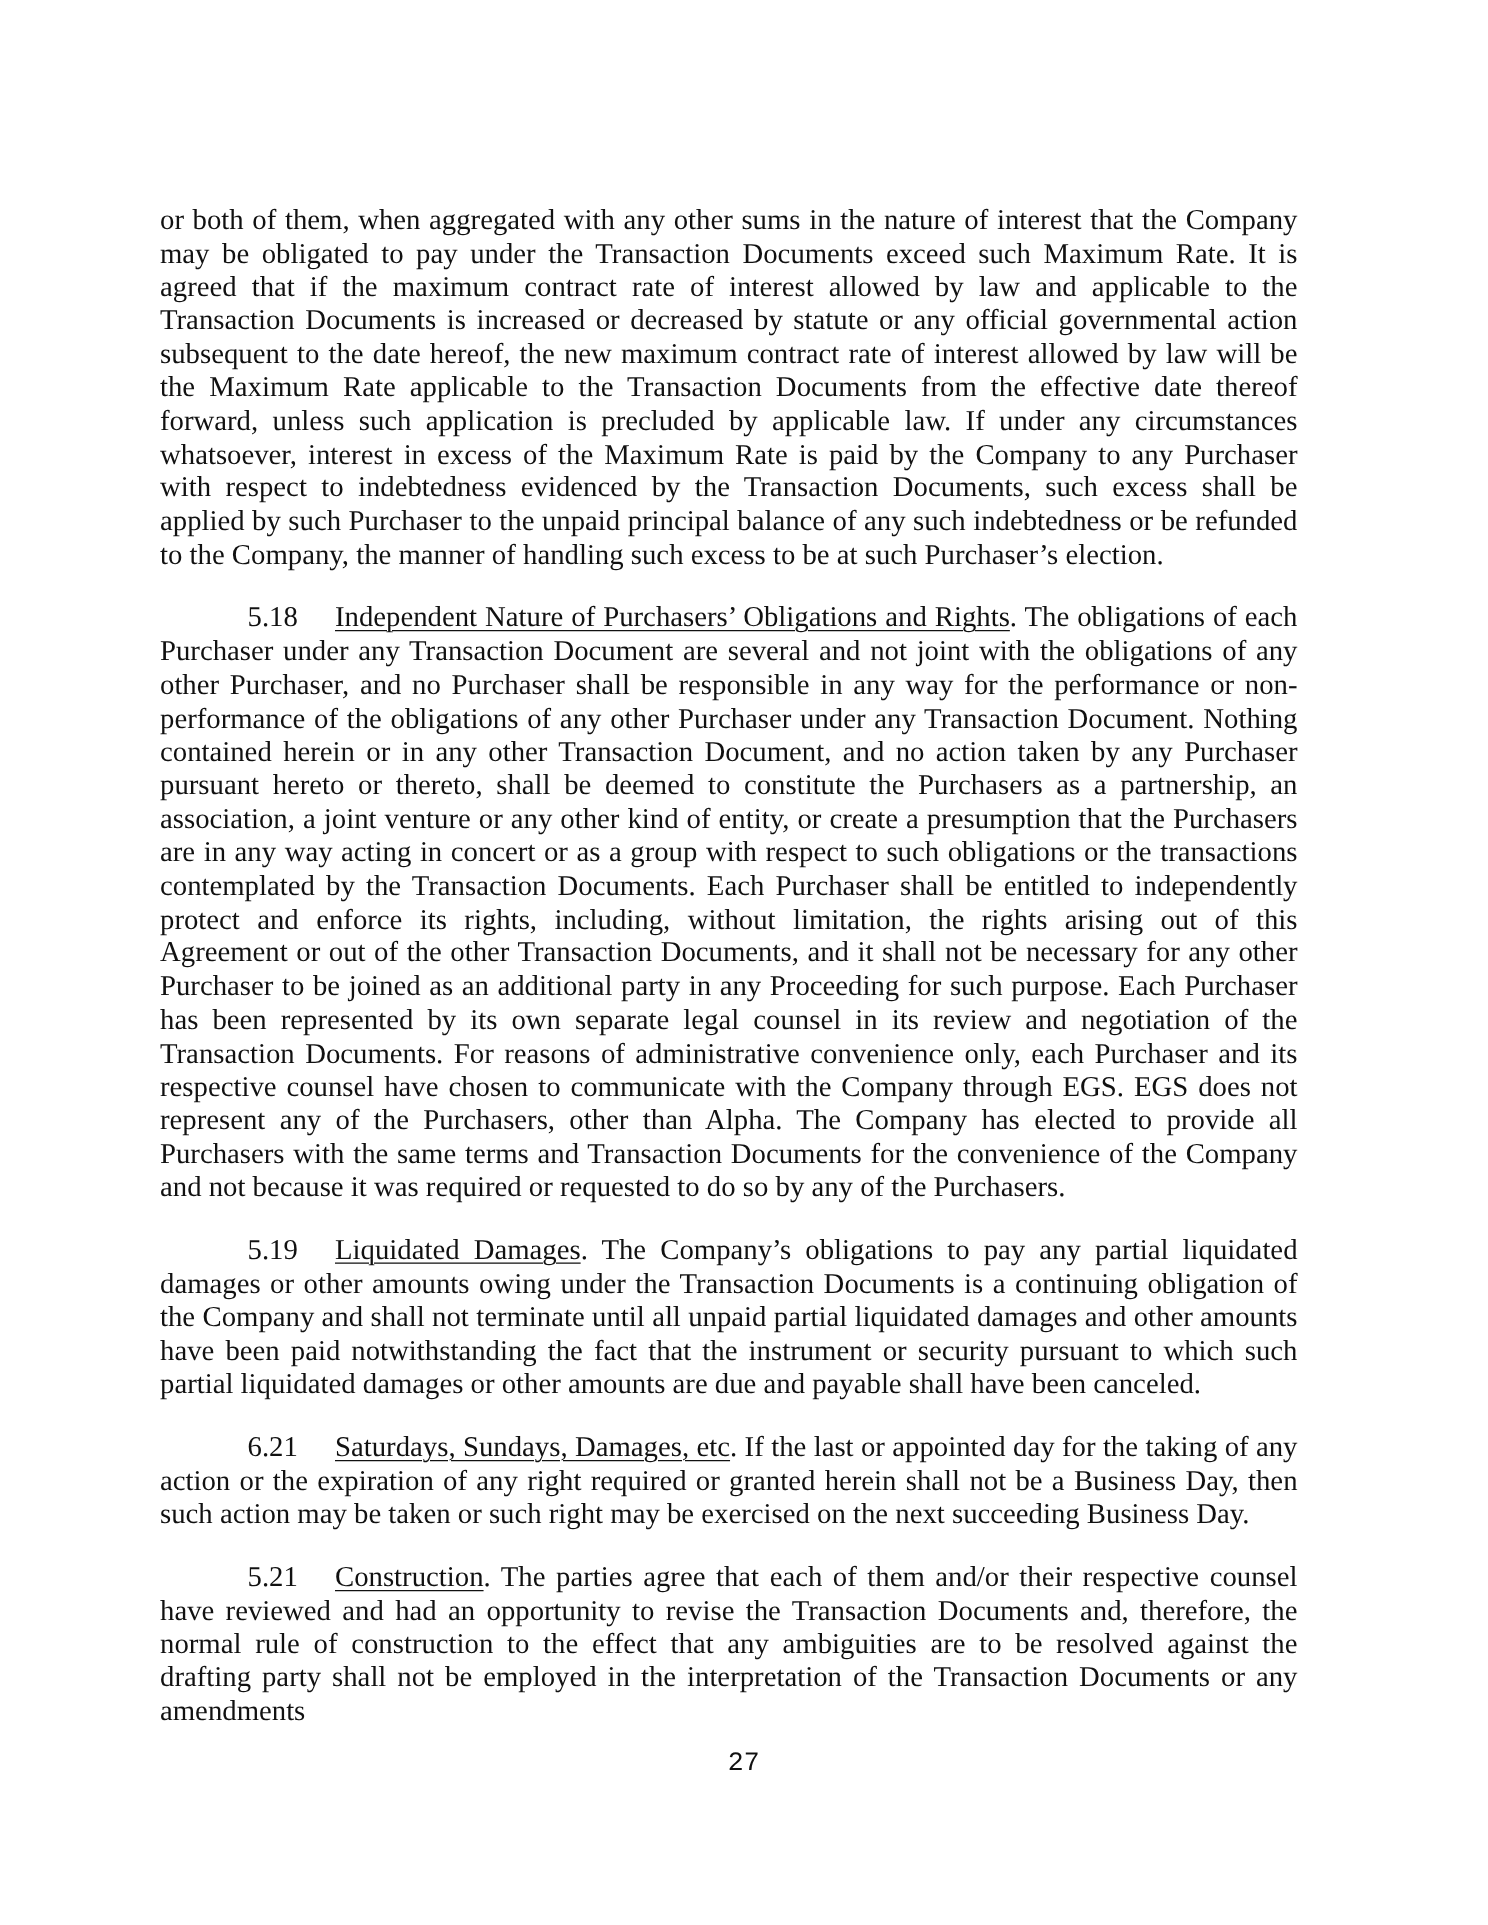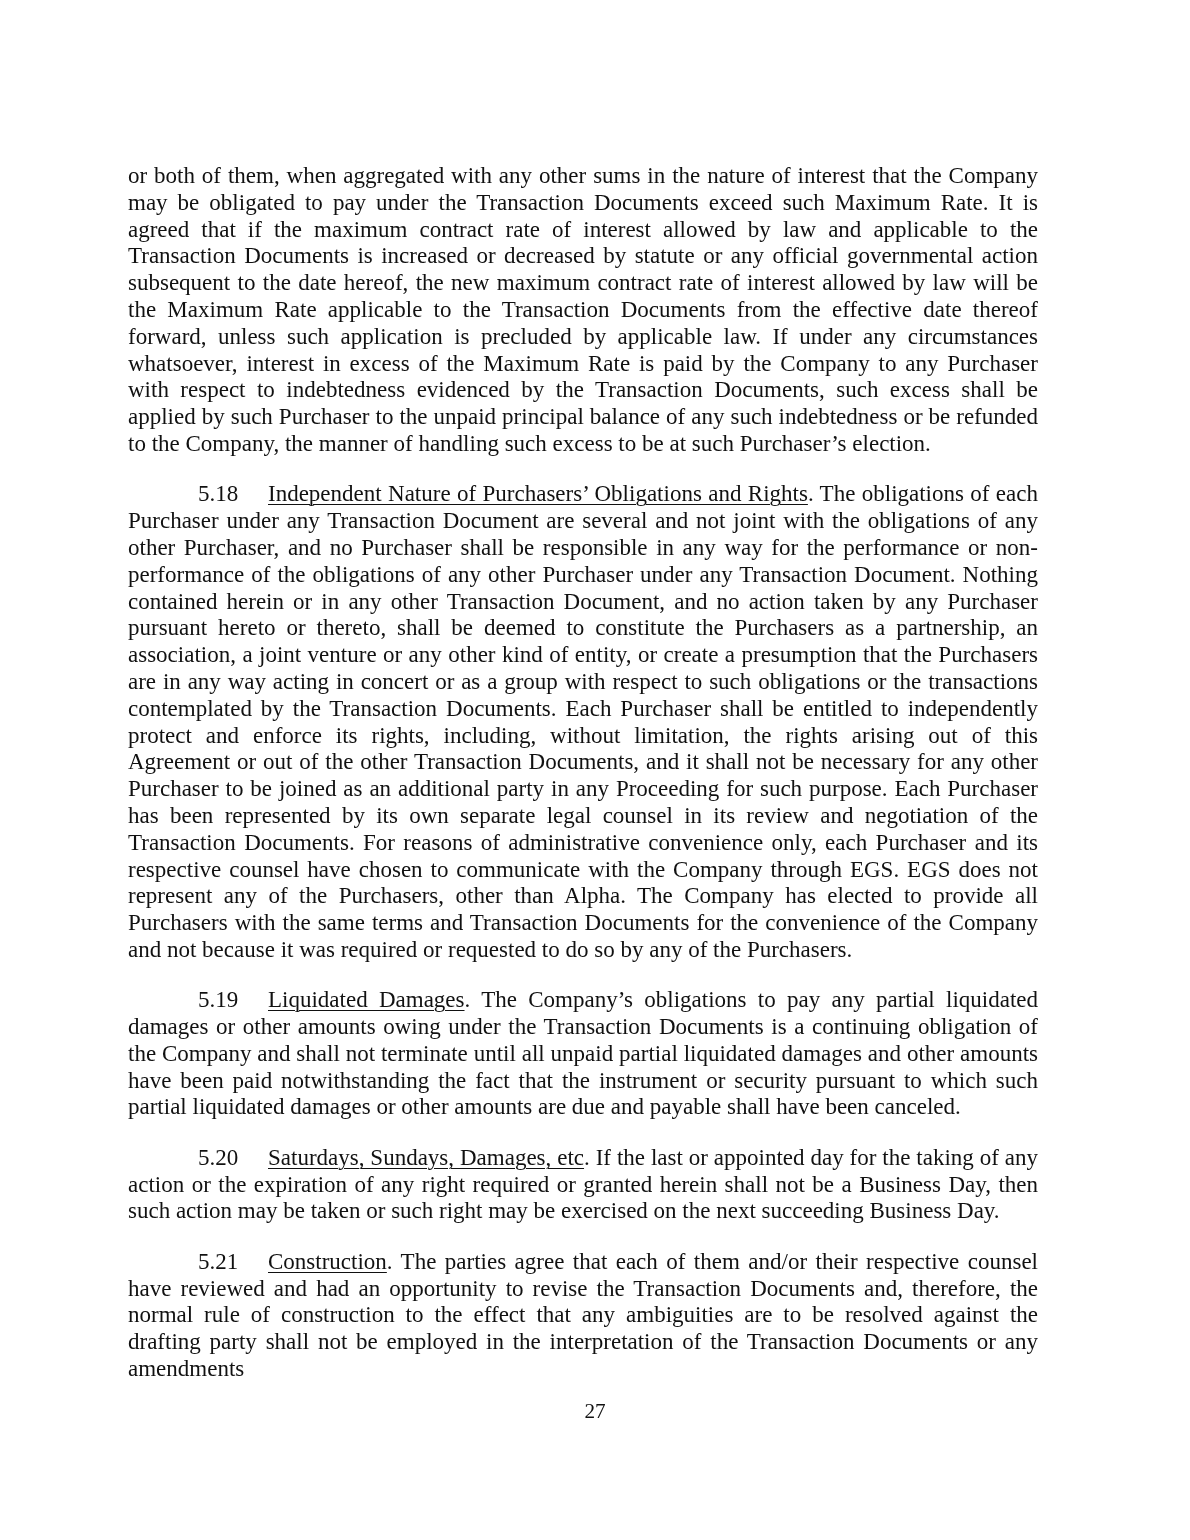--- a/index.html
+++ b/index.html
@@ -21,33 +21,33 @@
   }
   .para.indented { text-indent: 70px; }
   .sec-num { display: inline-block; width: 70px; text-indent: 0; }
   .sec-title { text-decoration: underline; text-underline-offset: 3px; text-decoration-thickness: 1px; }
   .page-number {
     position: absolute;
     top: 1399px;
     left: 0;
     width: 1190px;
     text-align: center;
-    font-family: Liberation Serif, serif;
+    font-family: Liberation Mono, monospace;
     font-size: 21.2px;
     color: #111111;
   }
 </style>
 </head>
 <body>
 
 <div class="page">
   <p class="para">or both of them, when aggregated with any other sums in the nature of interest that the Company may be obligated to pay under the Transaction Documents exceed such Maximum Rate.  It is agreed that if the maximum contract rate of interest allowed by law and applicable to the Transaction Documents is increased or decreased by statute or any official governmental action subsequent to the date hereof, the new maximum contract rate of interest allowed by law will be the Maximum Rate applicable to the Transaction Documents from the effective date thereof forward, unless such application is precluded by applicable law.  If under any circumstances whatsoever, interest in excess of the Maximum Rate is paid by the Company to any Purchaser with respect to indebtedness evidenced by the Transaction Documents, such excess shall be applied by such Purchaser to the unpaid principal balance of any such indebtedness or be refunded to the Company, the manner of handling such excess to be at such Purchaser’s election.</p>
 
   <p class="para indented"><span class="sec-num">5.18</span><span class="sec-title">Independent Nature of Purchasers’ Obligations and Rights</span><span>.  The obligations of each Purchaser under any Transaction Document are several and not joint with the obligations of any other Purchaser, and no Purchaser shall be responsible in any way for the performance or non-performance of the obligations of any other Purchaser under any Transaction Document.  Nothing contained herein or in any other Transaction Document, and no action taken by any Purchaser pursuant hereto or thereto, shall be deemed to constitute the Purchasers as a partnership, an association, a joint venture or any other kind of entity, or create a presumption that the Purchasers are in any way acting in concert or as a group with respect to such obligations or the transactions contemplated by the Transaction Documents.  Each Purchaser shall be entitled to independently protect and enforce its rights, including, without limitation, the rights arising out of this Agreement or out of the other Transaction Documents, and it shall not be necessary for any other Purchaser to be joined as an additional party in any Proceeding for such purpose.  Each Purchaser has been represented by its own separate legal counsel in its review and negotiation of the Transaction Documents.  For reasons of administrative convenience only, each Purchaser and its respective counsel have chosen to communicate with the Company through EGS.  EGS does not represent any of the Purchasers, other than Alpha.  The Company has elected to provide all Purchasers with the same terms and Transaction Documents for the convenience of the Company and not because it was required or requested to do so by any of the Purchasers.</span></p>
 
   <p class="para indented"><span class="sec-num">5.19</span><span class="sec-title">Liquidated Damages</span><span>.  The Company’s obligations to pay any partial liquidated damages or other amounts owing under the Transaction Documents is a continuing obligation of the Company and shall not terminate until all unpaid partial liquidated damages and other amounts have been paid notwithstanding the fact that the instrument or security pursuant to which such partial liquidated damages or other amounts are due and payable shall have been canceled.</span></p>
 
-  <p class="para indented"><span class="sec-num">5.20</span><span class="sec-title">Saturdays, Sundays, Damages, etc</span><span>.    If the last or appointed day for the taking of any action or the expiration of any right required or granted herein shall not be a Business Day, then such action may be taken or such right may be exercised on the next succeeding Business Day.</span></p>
+  <p class="para indented"><span class="sec-num">6.21</span><span class="sec-title">Saturdays, Sundays, Damages, etc</span><span>.    If the last or appointed day for the taking of any action or the expiration of any right required or granted herein shall not be a Business Day, then such action may be taken or such right may be exercised on the next succeeding Business Day.</span></p>
 
   <p class="para indented" style="text-align-last: justify;"><span class="sec-num">5.21</span><span class="sec-title">Construction</span><span>. The parties agree that each of them and/or their respective counsel have reviewed and had an opportunity to revise the Transaction Documents and, therefore, the normal rule of construction to the effect that any ambiguities are to be resolved against the drafting party shall not be employed in the interpretation of the Transaction Documents or any amendments</span></p>
 </div>
 
 <div class="page-number">27</div>
 
 </body></html>

